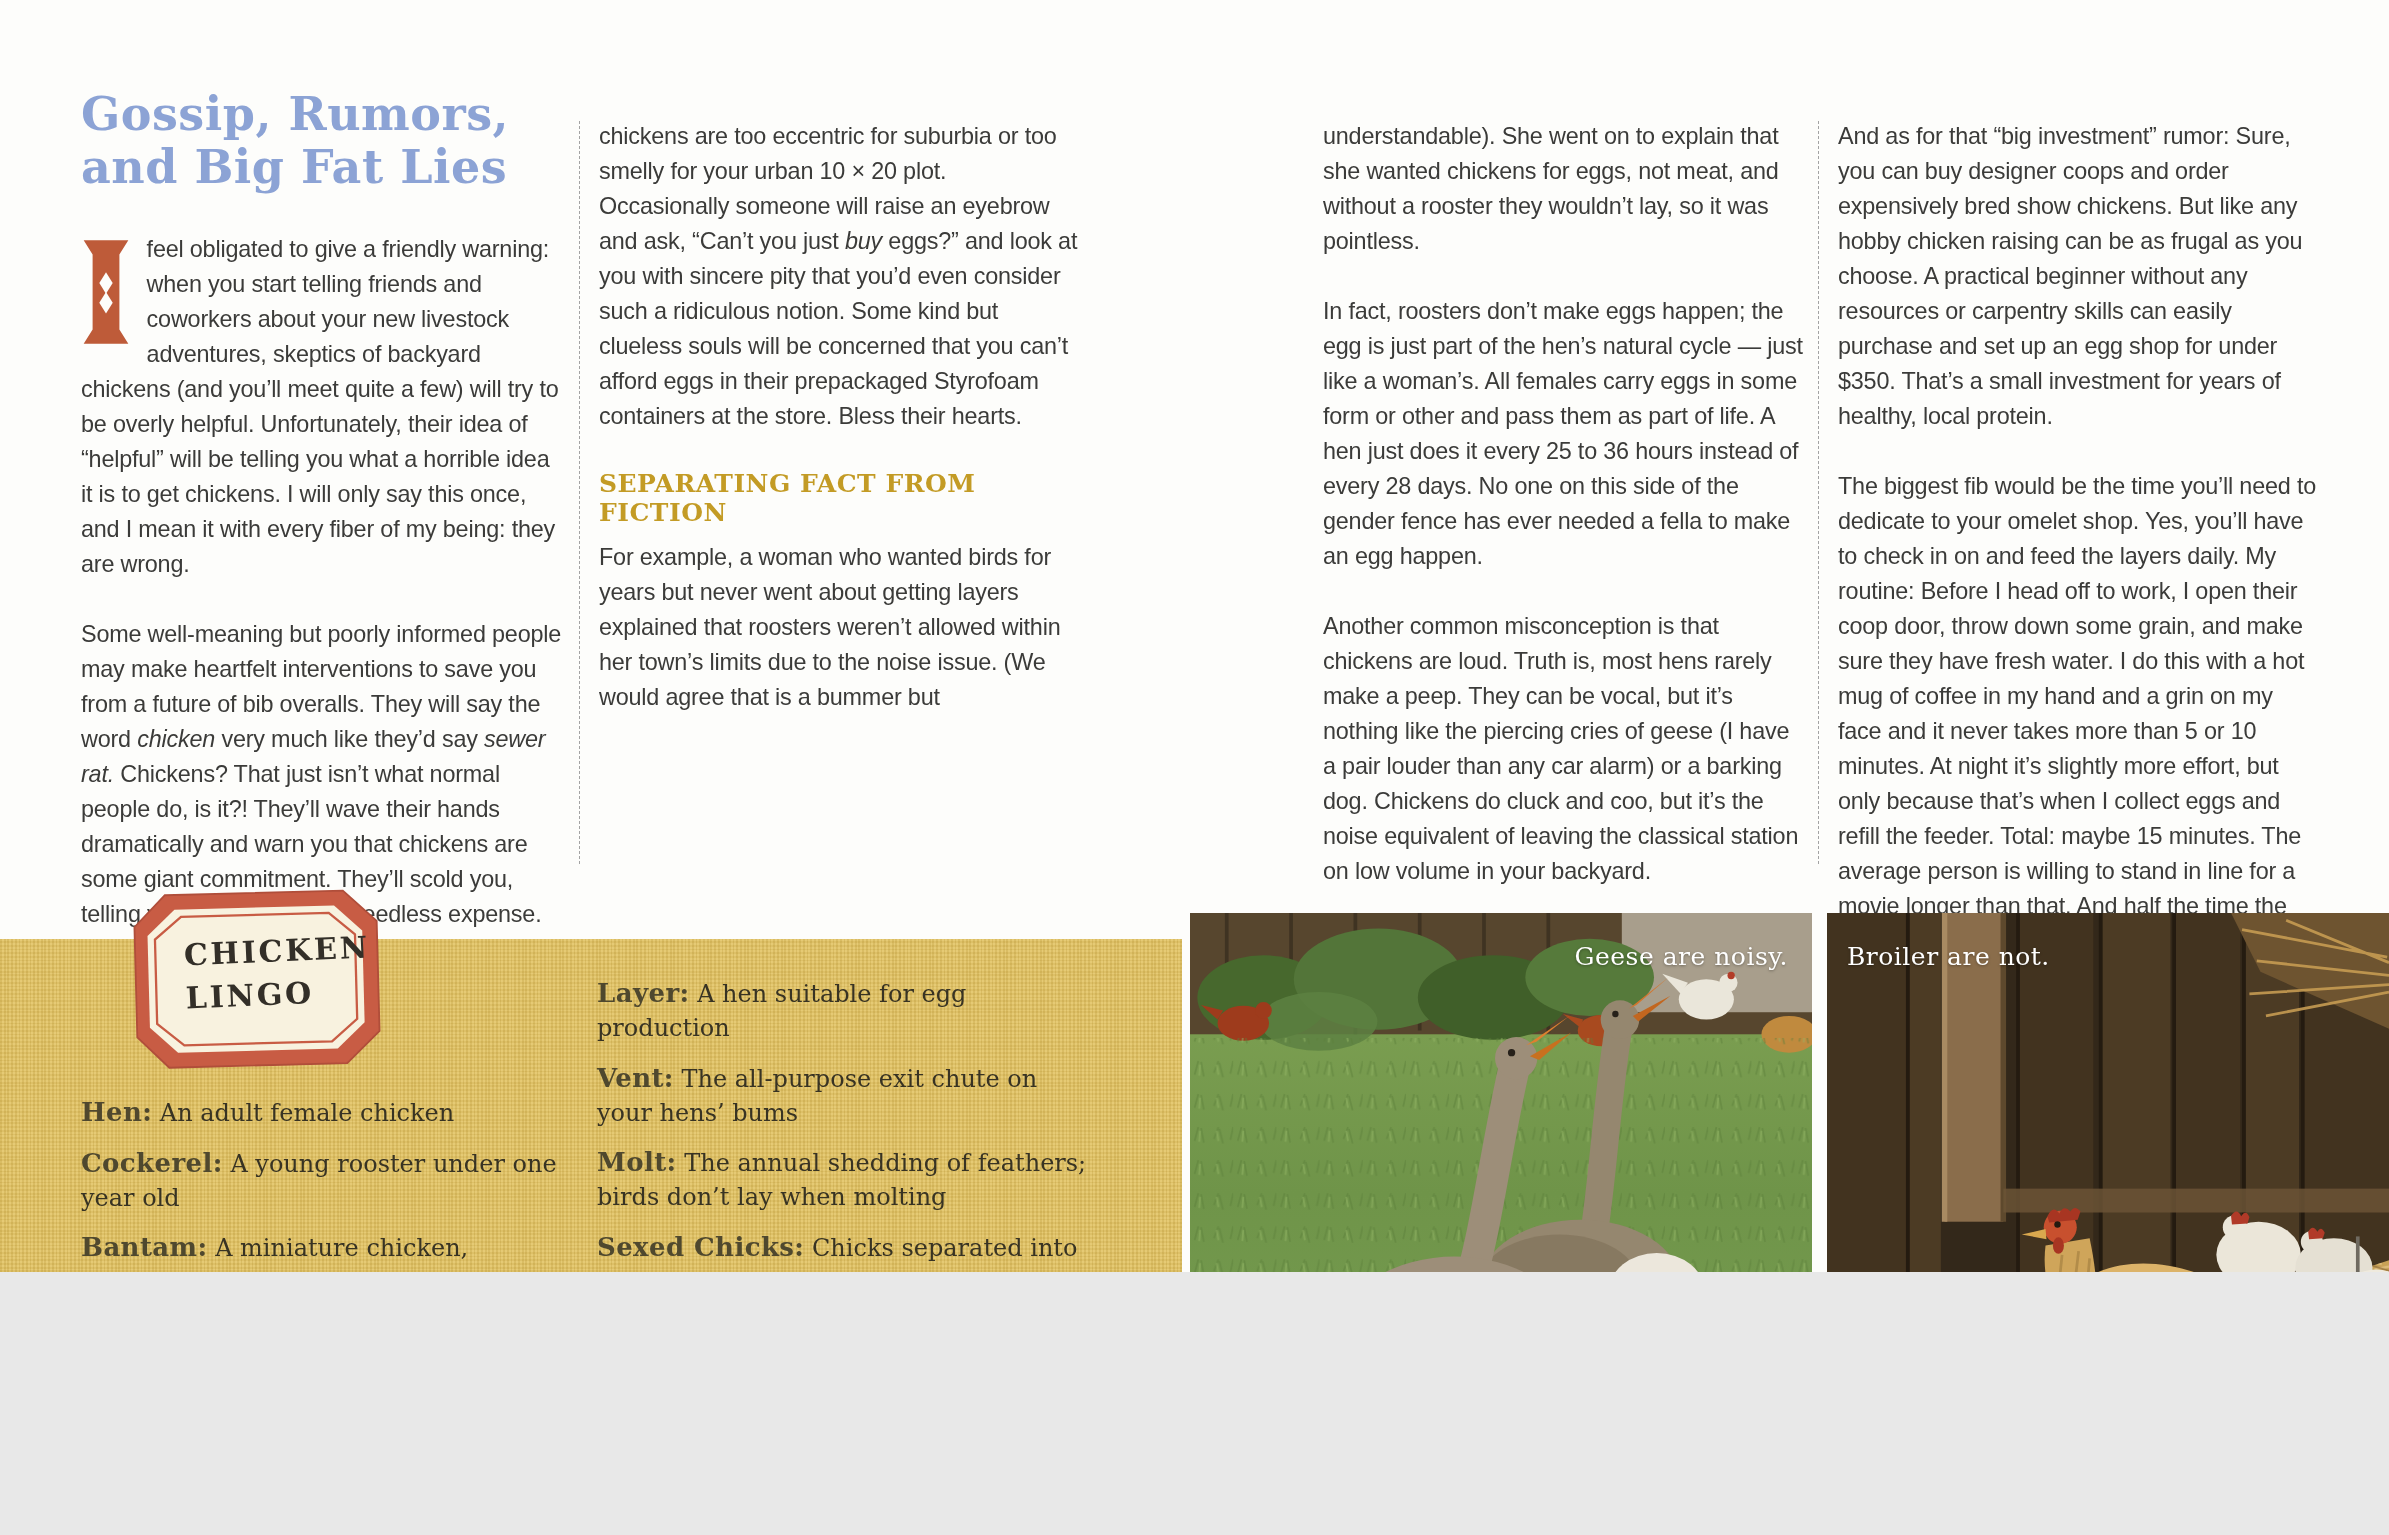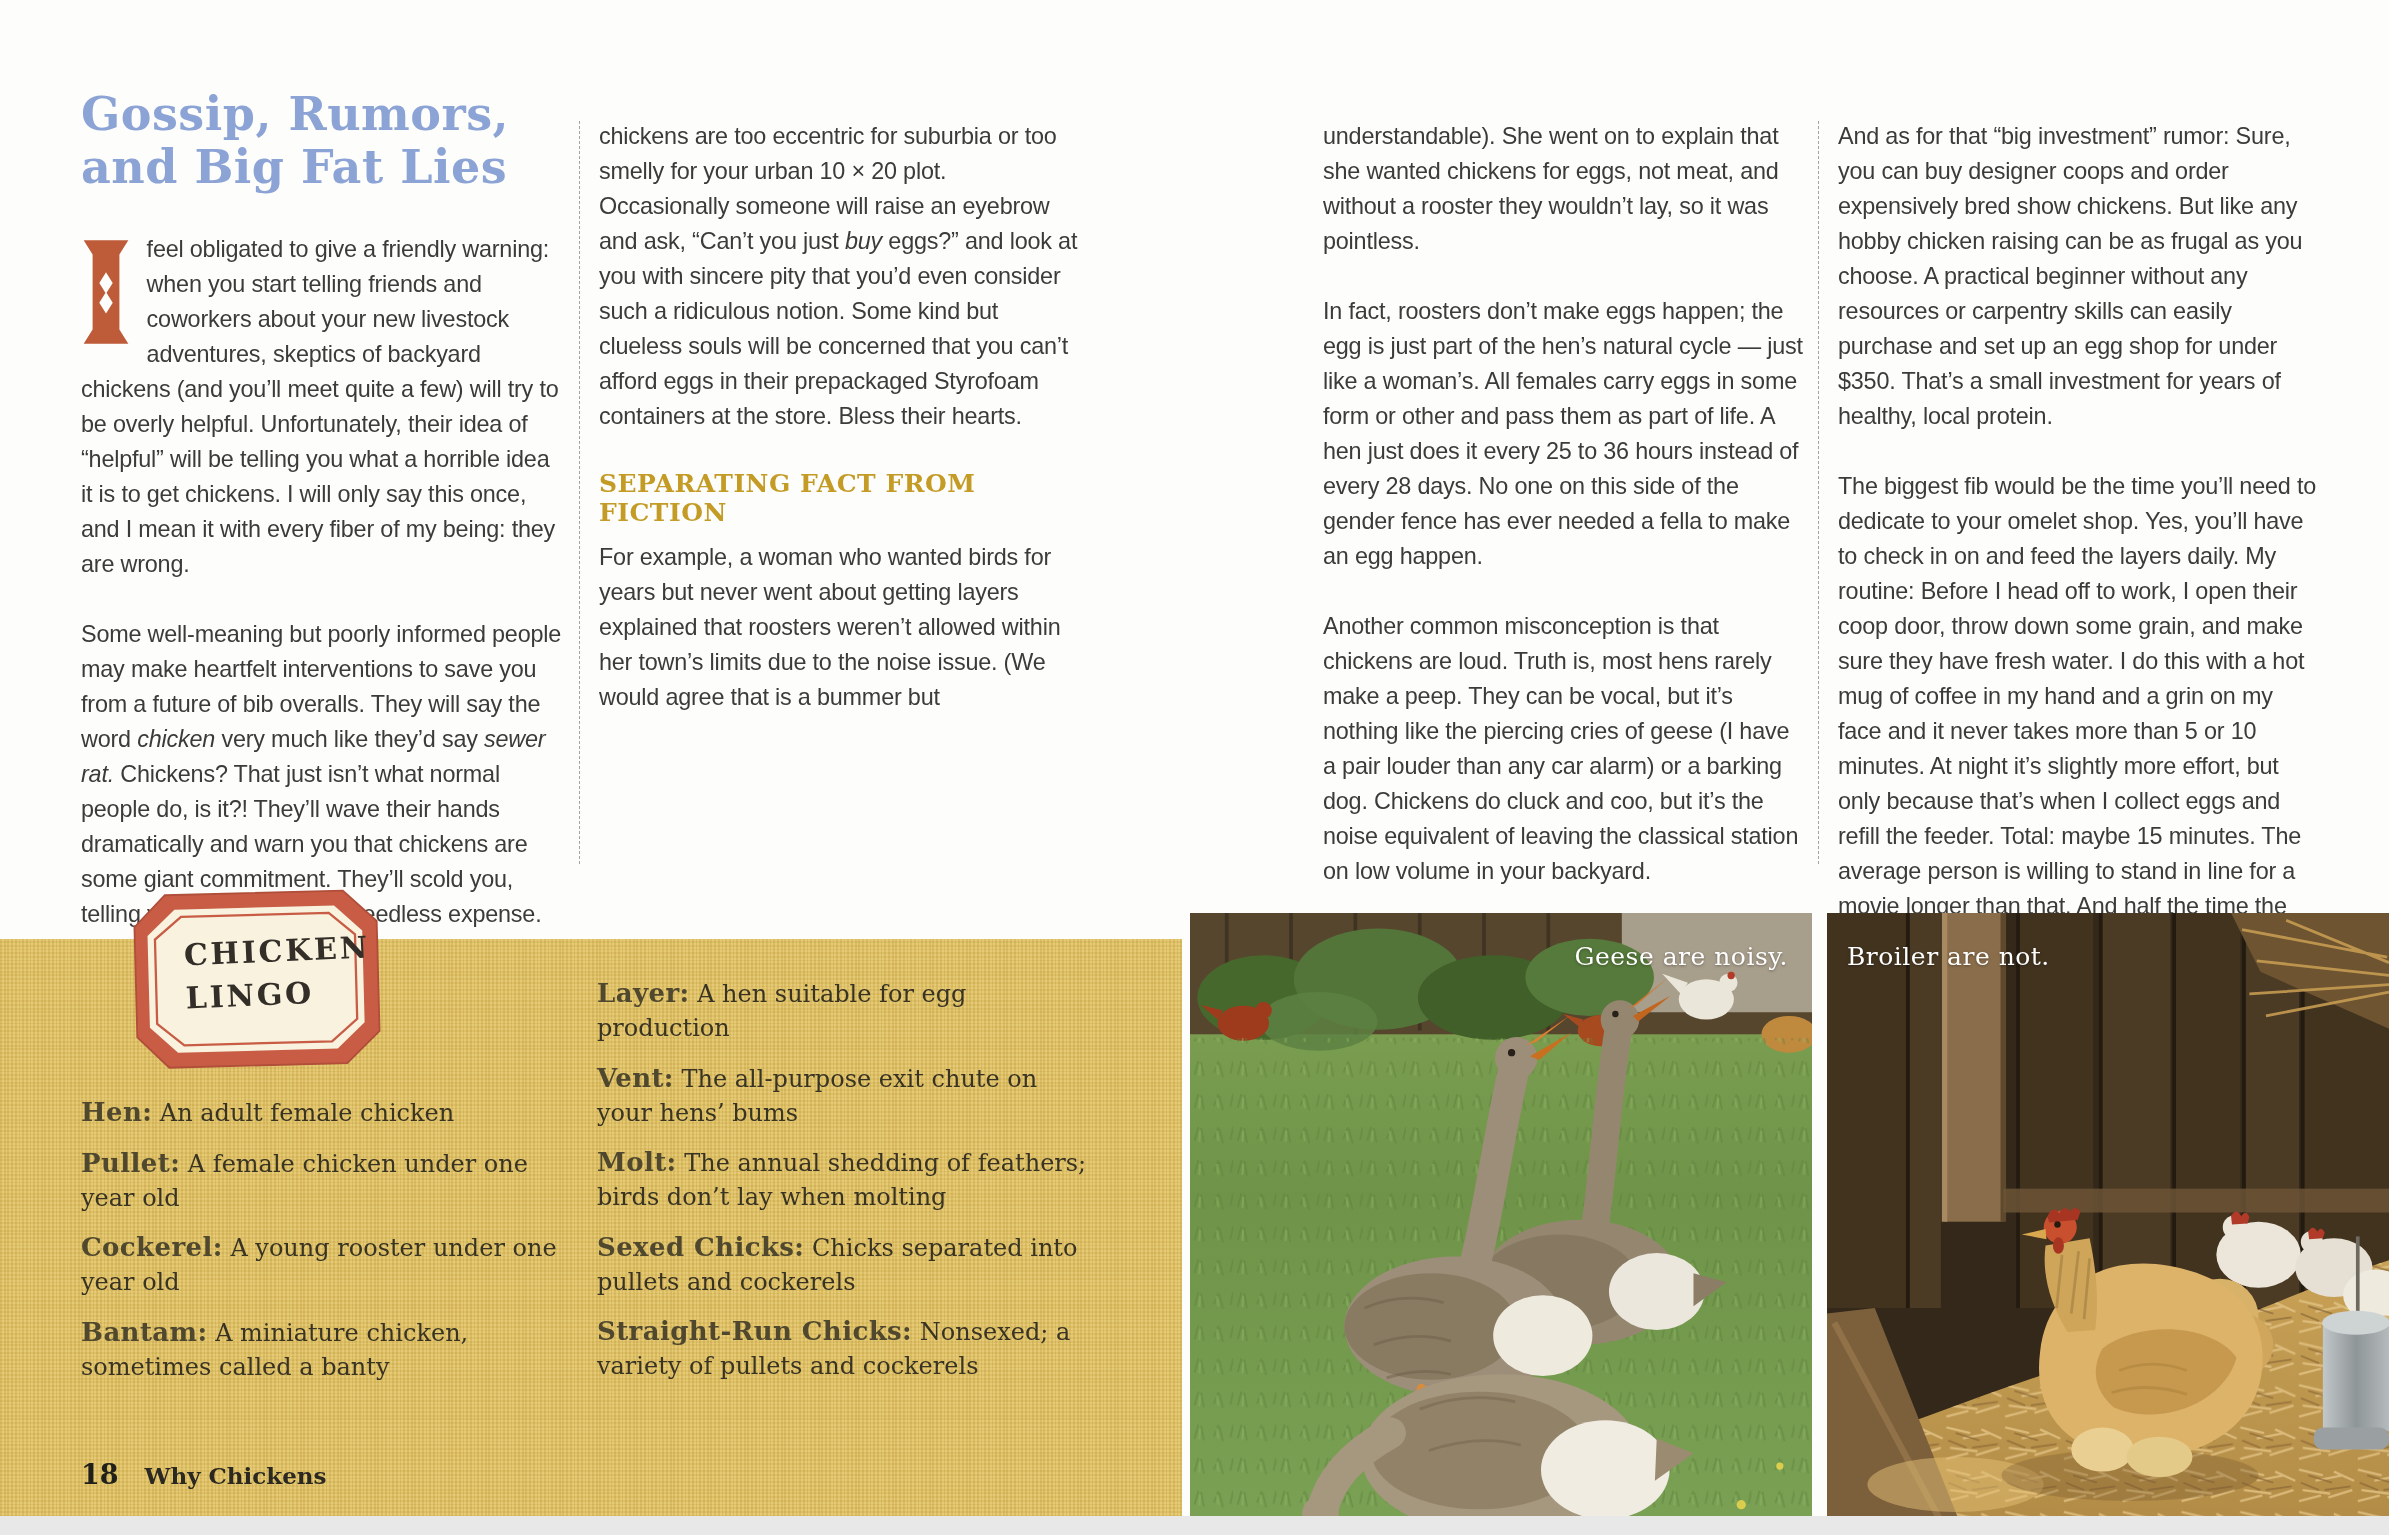--- a/index.html
+++ b/index.html
@@ -1,17 +1,17 @@
 <!DOCTYPE html>
 <html style="font-size:14.7px"><head>
 <meta charset="utf-8">
 <style>
   html,body { margin:0; padding:0; background:#e8e8e8; }
   .page {
-    position:relative; width:2389px; height:1516px; background:#fdfdfb;
+    position:relative; width:2389px; height:1272px; background:#fdfdfb;
     font-family:"Liberation Sans", sans-serif; overflow:hidden;
   }
 
   
   .title {
     position:absolute; left:81px; top:88px; margin:0;
     font-family:"DejaVu Serif", serif; font-weight:700;
     font-size:46px; line-height:53px; color:#8CA3D5; letter-spacing:0.5px;
   }
   .title span { display:block; }
@@ -135,21 +135,20 @@
   </div>
 
   <div class="col col-4">
     <p>And as for that “big investment” rumor: Sure, you can buy designer coops and order expensively bred show chickens. But like any hobby chicken raising can be as frugal as you choose. A practical beginner without any resources or carpentry skills can easily purchase and set up an egg shop for under $350. That’s a small investment for years of healthy, local protein.</p>
     <p>The biggest fib would be the time you’ll need to dedicate to your omelet shop. Yes, you’ll have to check in on and feed the layers daily. My routine: Before I head off to work, I open their coop door, throw down some grain, and make sure they have fresh water. I do this with a hot mug of coffee in my hand and a grin on my face and it never takes more than 5 or 10 minutes. At night it’s slightly more effort, but only because that’s when I collect eggs and refill the feeder. Total: maybe 15 minutes. The average person is willing to stand in line for a movie longer than that. And half the time the movie stinks. I see a clear winner here, don’t you?</p>
   </div>
 
   <div class="lingo-box">
     <div class="defs defs-left">
       <p class="entry"><span class="term">Hen:</span> <span>An adult female chicken</span></p>
-      <p class="entry"><span class="term">Pullet:</span> <span>A female chicken under one year old</span></p>
       <p class="entry"><span class="term">Cockerel:</span> <span>A young rooster under one year old</span></p>
       <p class="entry"><span class="term">Bantam:</span> <span>A miniature chicken, sometimes called a banty</span></p>
     </div>
     <div class="defs defs-right">
       <p class="entry"><span class="term">Layer:</span> <span>A hen suitable for egg production</span></p>
       <p class="entry"><span class="term">Vent:</span> <span>The all-purpose exit chute on your hens’ bums</span></p>
       <p class="entry"><span class="term">Molt:</span> <span>The annual shedding of feathers; birds don’t lay when molting</span></p>
       <p class="entry"><span class="term">Sexed Chicks:</span> <span>Chicks separated into pullets and cockerels</span></p>
       <p class="entry"><span class="term">Straight-Run Chicks:</span> <span>Nonsexed; a variety of pullets and cockerels</span></p>
     </div>

